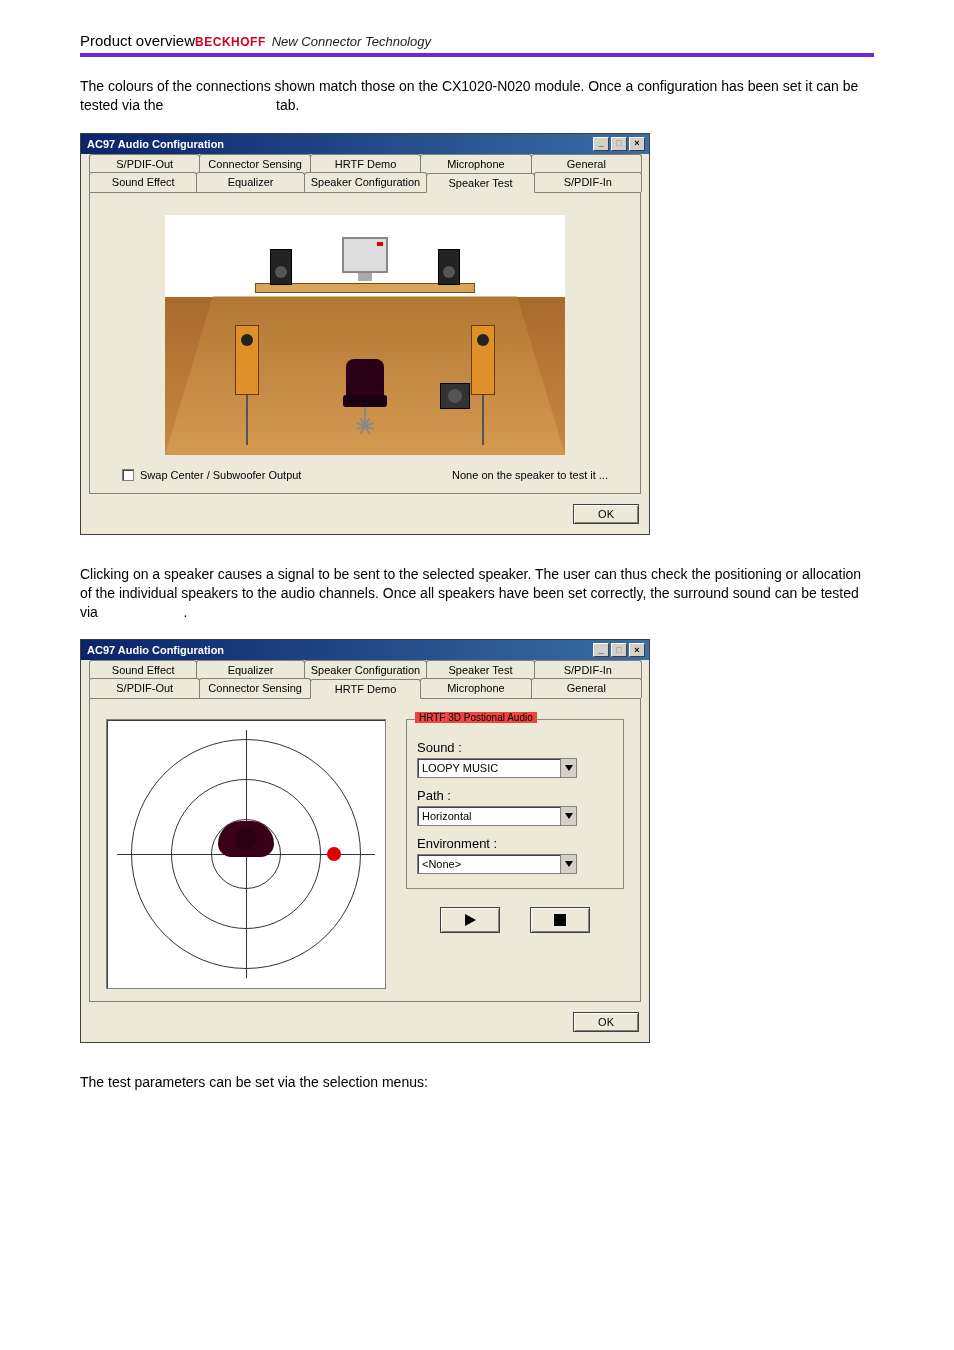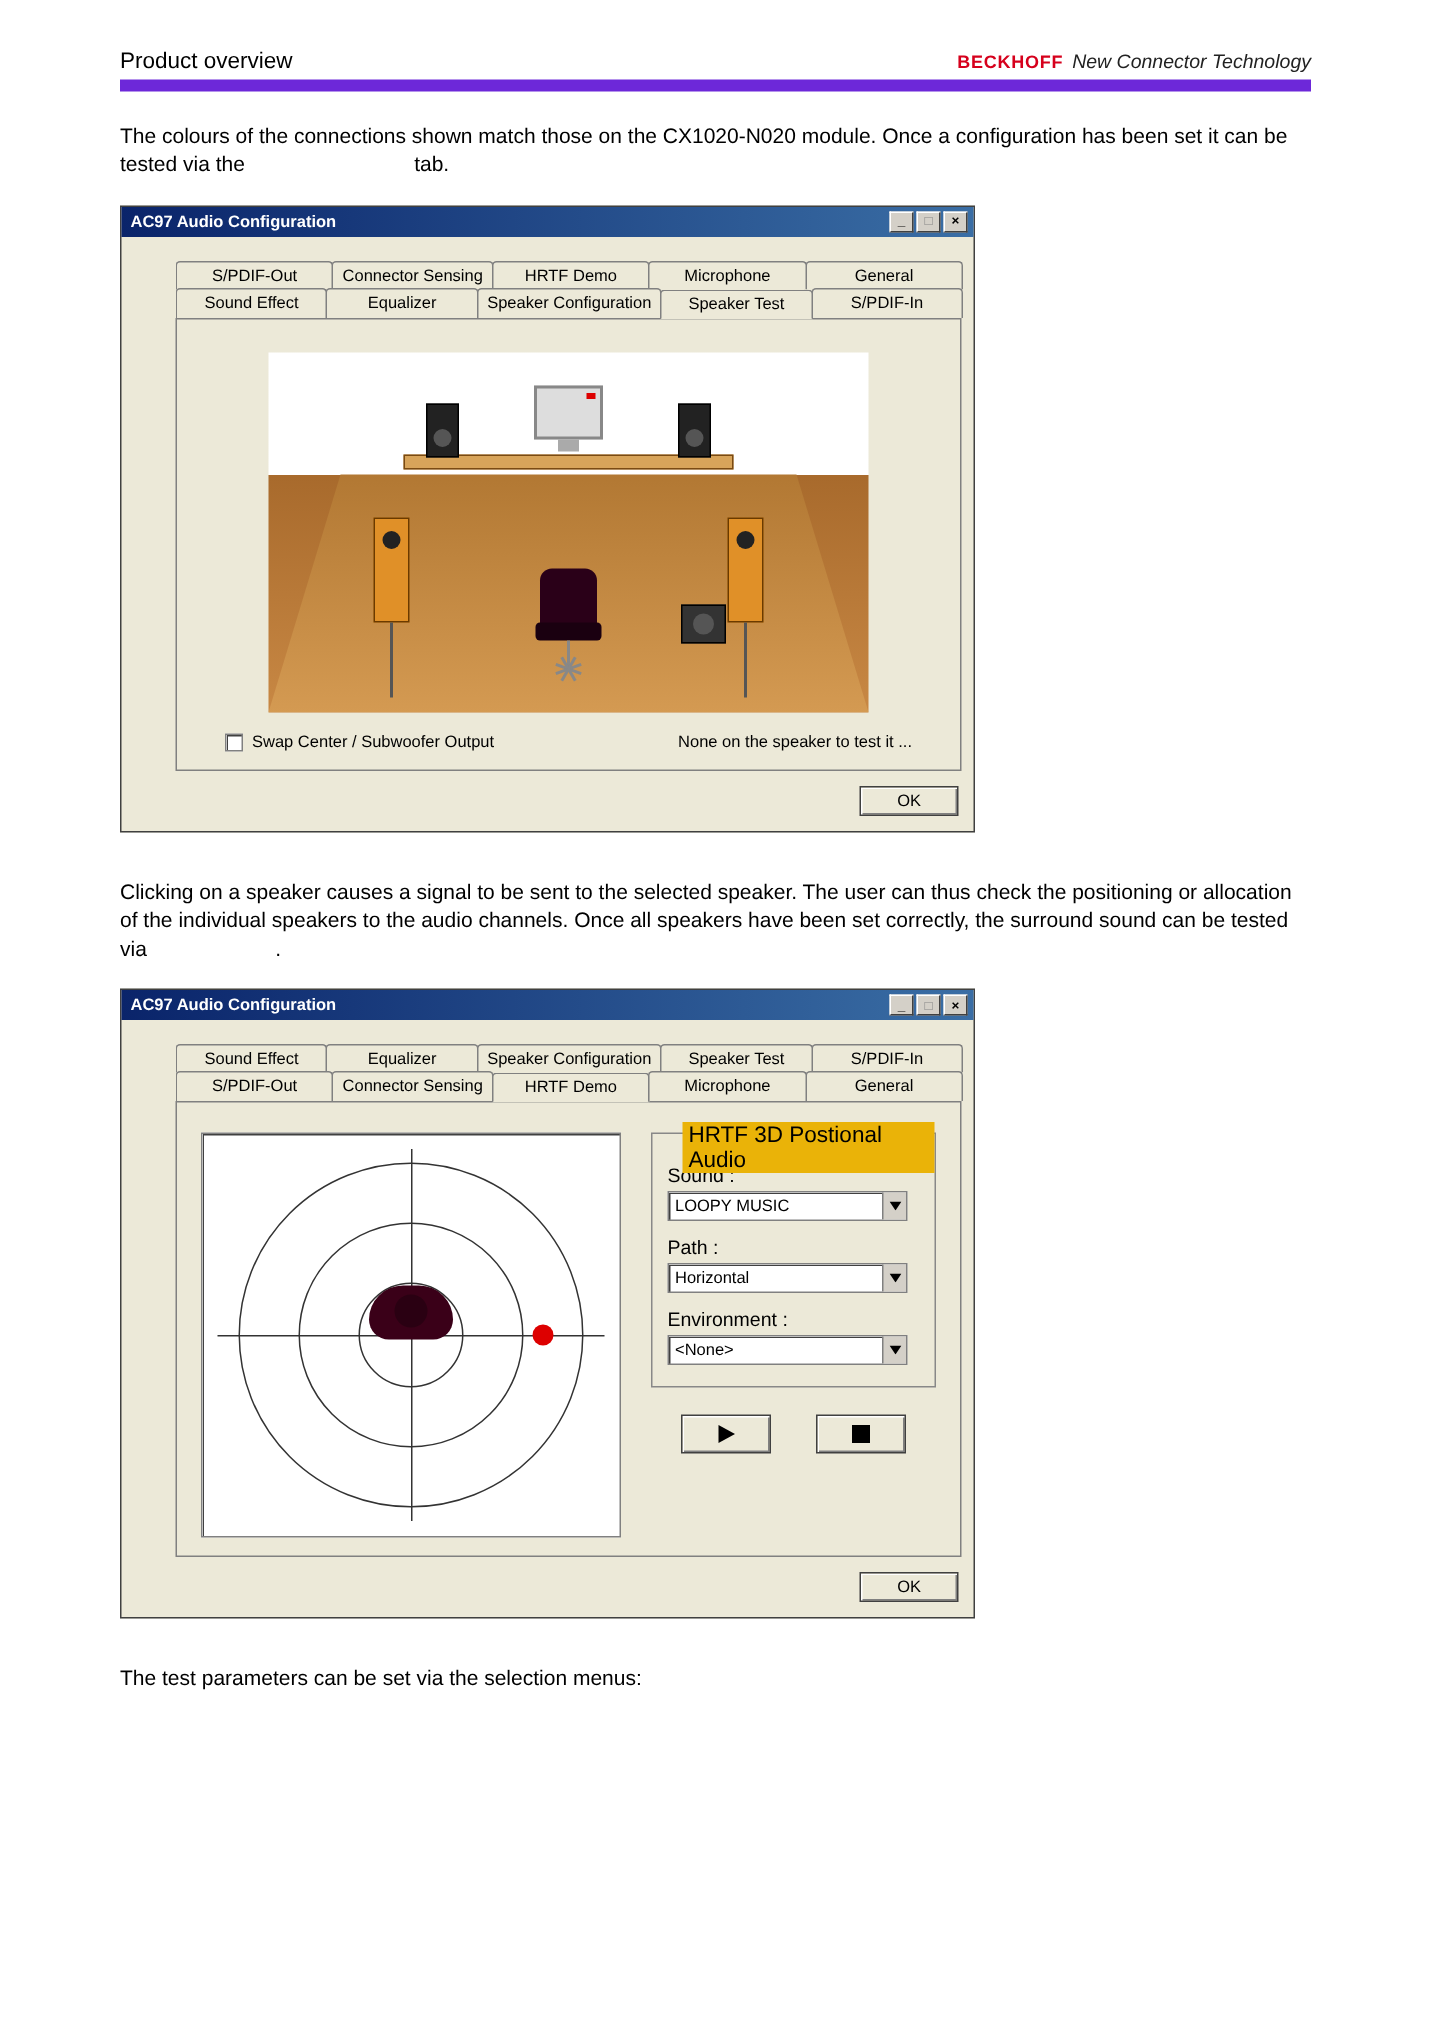--- a/index.html
+++ b/index.html
@@ -9,23 +9,23 @@
     width: 954px;
     margin: 0 auto;
     color: #000;
     font-size: 14px;
   }
   .page {
     padding: 32px 80px 40px 80px;
   }
   .header {
     display: flex;
-    justify-content: space-between;
+    justify-content: flex-start;
     align-items: baseline;
-    border-bottom: 8px solid #6d28d9;
+    border-bottom: 4px solid #6d28d9;
     padding-bottom: 4px;
     margin-bottom: 20px;
   }
   .header-left { font-size: 15px; }
   .header-right { display: flex; align-items: baseline; gap: 6px; }
   .brand { color: #d6001c; font-weight: bold; font-size: 12px; letter-spacing: 0.5px; }
   .tagline { font-size: 13px; font-style: italic; color: #222; }
   .body-text { font-size: 14px; line-height: 1.35; margin-bottom: 18px; }
   .footer {
     display: flex;
@@ -60,21 +60,21 @@
     width: 16px; height: 14px;
     background: #d4d0c8;
     border: 1px solid #fff;
     border-right-color: #404040;
     border-bottom-color: #404040;
     display: flex; align-items: center; justify-content: center;
     font-size: 9px; font-weight: bold; color: #000;
     line-height: 1;
   }
   .tbtn.disabled { color: #888; }
-  .tabs-area { padding: 16px 8px 0 8px; margin-left: 28px; }
+  .tabs-area { padding: 0 8px 0 8px; }
   .tab-row { display: flex; width: 100%; position: relative; }
   .tab-row.back { z-index: 1; }
   .tab-row.front { z-index: 2; margin-top: -1px; }
   .tab {
     flex: 1;
     background: #ece9d8;
     border: 1px solid #808080;
     border-bottom: none;
     border-top-left-radius: 3px;
     border-top-right-radius: 3px;
@@ -180,21 +180,21 @@
   .radar-box .dot{position:absolute;width:14px;height:14px;background:#d00;border-radius:50%;right:44px;top:50%;transform:translateY(-50%);}
   .radar-box .person{
     position:absolute;left:50%;top:50%;transform:translate(-50%,-55%);
     width:56px;height:60px;
   }
   .radar-box .person .shoulders{width:56px;height:36px;background:#3a0018;border-radius:24px 24px 14px 14px;}
   .radar-box .person .head{width:22px;height:22px;background:#2a0012;border-radius:50%;margin:-42px auto 0;position:relative;top:12px;}
 
   .hrtf-controls{ flex:1; }
   .fieldset{ border:1px solid #888; padding:10px 10px 14px 10px; position:relative; margin-bottom:18px;}
-  .fieldset .legend{ position:absolute; top:-8px; left:20px; background:#eab308; padding:0 4px; font-size:15px;}
+  .fieldset .legend{ position:absolute; top:-8px; left:8px; background:#ef4444; padding:0 4px; font-size:10px;}
   .frm-label{ font-size:13px; margin:10px 0 3px 0; display:block;}
   .combo{
     display:flex; align-items:center; justify-content:space-between;
     background:#fff; border:1px solid #808080;
     box-shadow: inset 1px 1px 0 #404040;
     height:20px; padding:0 0 0 4px; font-size:11px; width:160px;
   }
   .combo .arrow{
     width:16px;height:18px;background:#d4d0c8;
     border-left:1px solid #808080;

